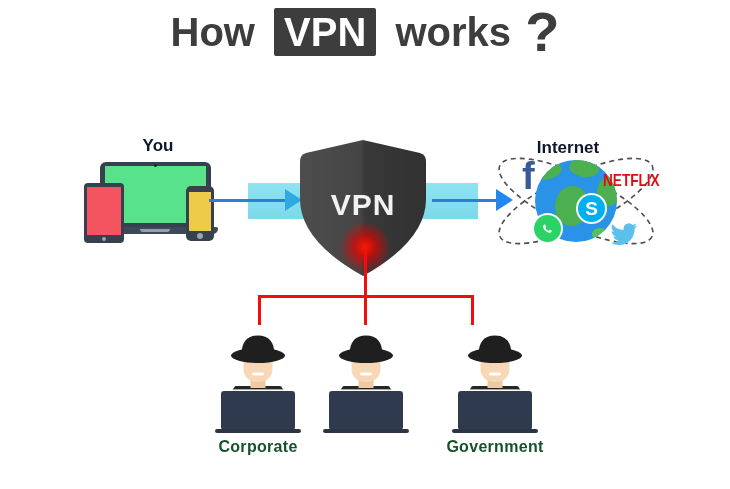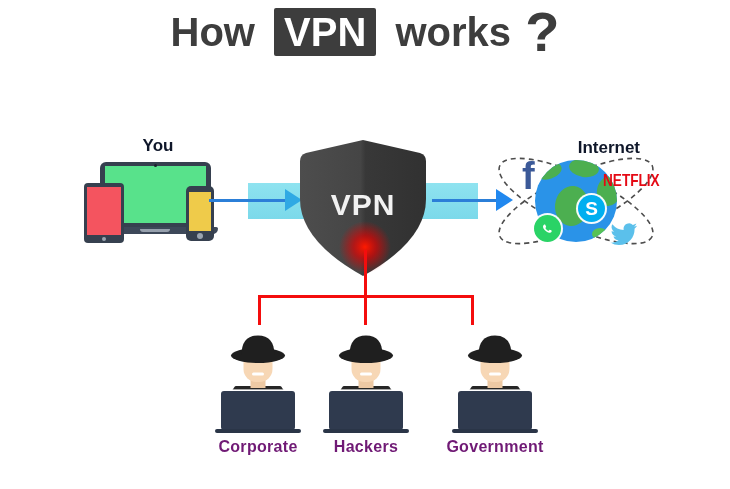--- a/index.html
+++ b/index.html
@@ -11,21 +11,21 @@
          color:#3d3d3d;font-weight:bold;font-size:40px;line-height:48px;white-space:nowrap;}
   .title .seg{display:inline-block;vertical-align:top;}
   .vpn-box{display:inline-block;background:#3d3d3d;color:#ffffff;padding:0 10px;margin:0 8px;
            border-radius:2px;line-height:48px;}
   .qmark{font-size:56px;line-height:48px;margin-left:3px;font-weight:bold;}
 
   
   .sec-label{position:absolute;width:120px;text-align:center;font-weight:bold;
              font-size:17px;color:#0f172a;}
   .you-label{left:98px;top:136px;}
-  .internet-label{left:520px;top:138px;text-align:right;}
+  .internet-label{left:508px;top:138px;}
 
   
   .laptop{position:absolute;left:100px;top:162px;width:101px;height:57px;background:#36404f;
           border-radius:6px 6px 0 0;padding:4px 5px;z-index:3;}
   .laptop .cam{position:absolute;top:2px;left:50%;margin-left:-2px;width:3px;height:3px;
                border-radius:50%;background:#19212c;}
   .screen{width:100%;height:100%;}
   .laptop-base{position:absolute;left:92px;top:227px;width:126px;height:7px;background:#3d4859;
                border-radius:2px 2px 6px 6px;z-index:3;}
   .laptop-base .notch{width:30px;height:3px;background:#96a0ad;margin:2px auto 0;border-radius:0 0 3px 3px;}
@@ -56,21 +56,21 @@
   .red{position:absolute;background:#f40d0d;}
   .rv0{left:364px;top:250px;width:3px;height:48px;z-index:6;}
   .rh {left:258px;top:295px;width:216px;height:3px;z-index:2;}
   .rv1{left:258px;top:295px;width:3px;height:30px;z-index:2;}
   .rv2{left:364px;top:295px;width:3px;height:30px;z-index:2;}
   .rv3{left:471px;top:295px;width:3px;height:30px;z-index:2;}
 
   
   .hacker{position:absolute;top:330px;width:100px;text-align:center;z-index:2;}
   .hacker-1{left:208px;} .hacker-2{left:316px;} .hacker-3{left:445px;}
-  .hacker-label{margin-top:1px;font-weight:bold;font-size:16px;color:#701a75;letter-spacing:.3px;}
+  .hacker-label{margin-top:1px;font-weight:bold;font-size:16px;color:#14532d;letter-spacing:.3px;}
 
   
   .orbits{position:absolute;left:478px;top:133px;z-index:1;}
   .fb{position:absolute;left:522px;top:157px;z-index:3;color:#3b5998;font-weight:bold;
       font-size:38px;line-height:38px;}
   .netflix{position:absolute;left:603px;top:172px;z-index:3;color:#e50914;font-weight:bold;
            font-size:17px;line-height:17px;letter-spacing:0;transform:scaleX(.8);transform-origin:left top;
            white-space:nowrap;}
   .skype{position:absolute;left:578px;top:195px;width:27px;height:27px;border-radius:50%;
          background:#00aff0;color:#fff;font-weight:bold;font-size:19px;line-height:27px;
@@ -168,21 +168,20 @@
   <div class="hacker hacker-1">
     <svg width="100" height="103" viewBox="0 0 100 103">
         <use href="#hacker-figure"></use>
       </svg>
     <div class="hacker-label">Corporate</div>
   </div>
   <div class="hacker hacker-2">
     <svg width="100" height="103" viewBox="0 0 100 103">
         <use href="#hacker-figure"></use>
       </svg>
-    <div class="hacker-label">Hackers</div>
   </div>
   <div class="hacker hacker-3">
     <svg width="100" height="103" viewBox="0 0 100 103">
         <use href="#hacker-figure"></use>
       </svg>
     <div class="hacker-label">Government</div>
   </div>
 
   <div class="sec-label internet-label">Internet</div>
 

